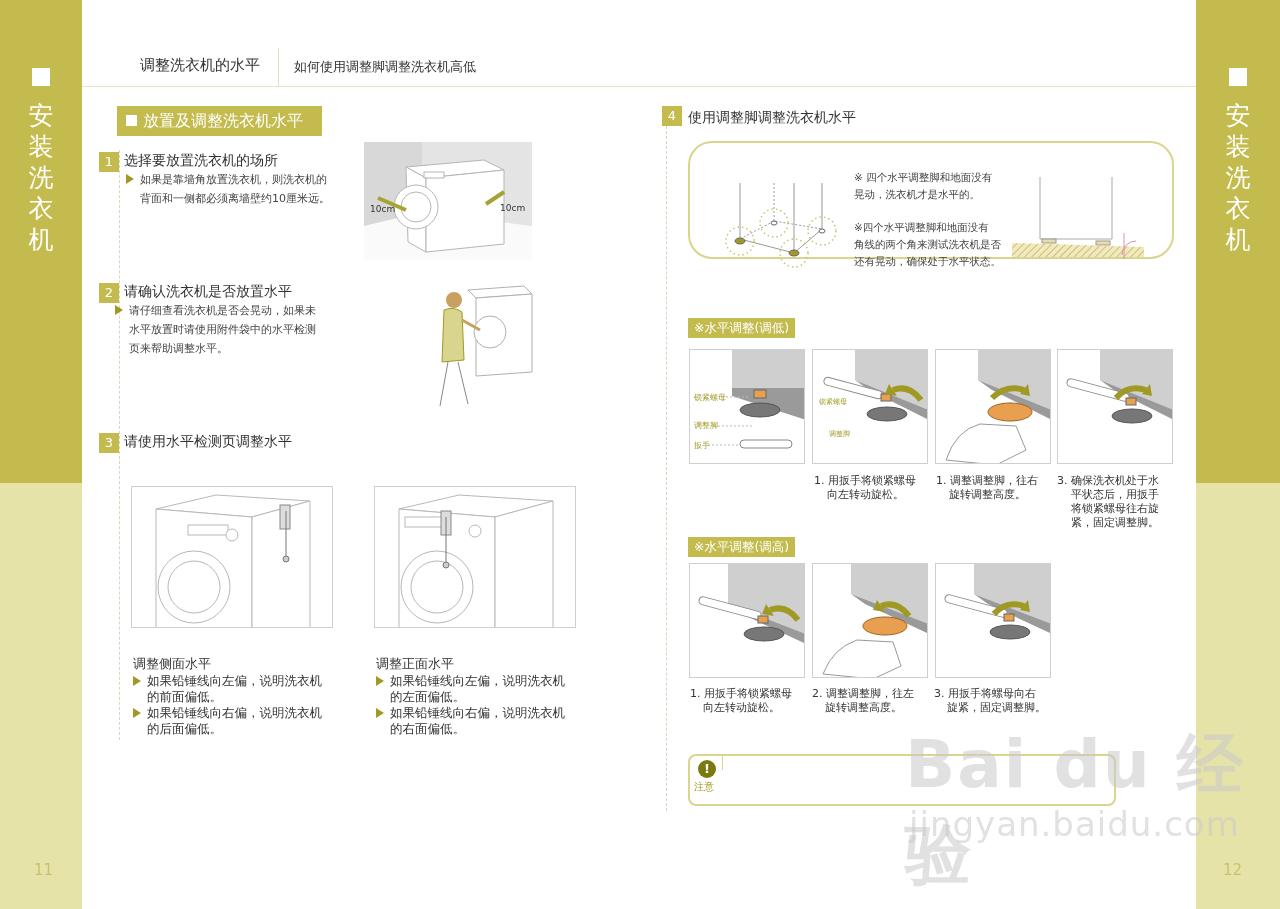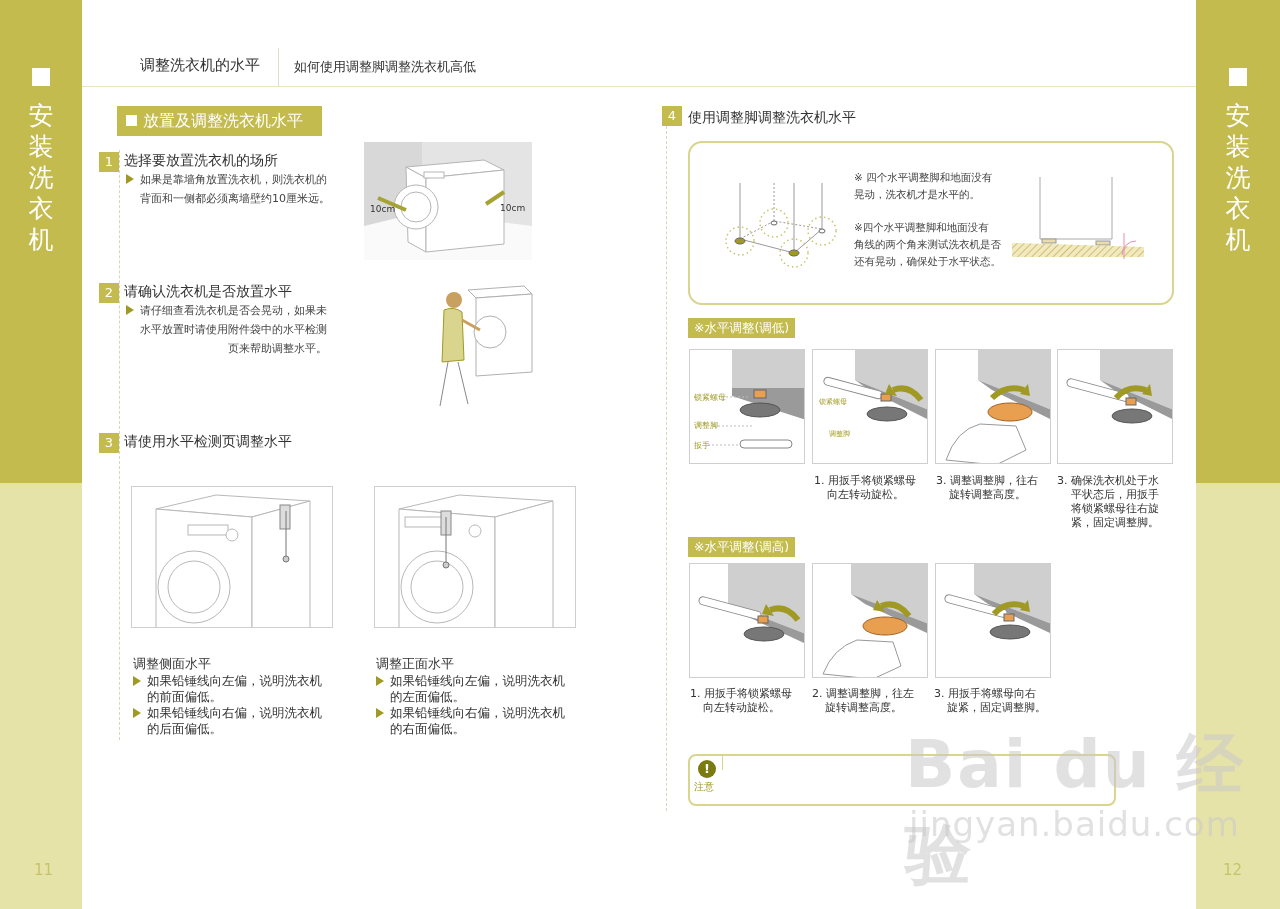--- a/index.html
+++ b/index.html
@@ -34,21 +34,21 @@
   .tri { display: inline-block; width: 0; height: 0; border-top: 5px solid transparent; border-bottom: 5px solid transparent; border-left: 8px solid #a09a25; margin-right: 6px; vertical-align: -1px; }
 
   .illus { position: absolute; }
   .frame { position: absolute; border: 1px solid #cfcfcf; background: #fff; overflow: hidden; }
 
   .cap-title { position: absolute; font-size: 13px; color: #333; }
   .cap-item { position: absolute; font-size: 12.5px; color: #333; line-height: 16px; }
   .cap-item .tri { border-left-color: #a09a25; }
 
   
-  .box4 { position: absolute; left: 688px; top: 141px; width: 486px; height: 164px; border: 2px solid #d9d48e; border-radius: 14px; }
+  .box4 { position: absolute; left: 688px; top: 141px; width: 486px; height: 118px; border: 2px solid #d9d48e; border-radius: 24px; }
   .note-text { position: absolute; font-size: 10.5px; color: #444; line-height: 17px; }
 
   .tag { position: absolute; height: 20px; background: #c3bb4e; color: #fff; font-size: 12.5px; line-height: 20px; padding: 0 6px; }
   .caption { position: absolute; font-size: 11px; color: #333; line-height: 14px; }
   .caption .indent { padding-left: 13px; display: block; }
 
   .warn { position: absolute; left: 688px; top: 754px; width: 428px; height: 52px; border: 2px solid #d9d48e; border-radius: 8px; }
   .warn-icon { position: absolute; left: 8px; top: 4px; width: 18px; height: 18px; border-radius: 50%; background: #7a7a10; color: #fff; font-weight: bold; font-size: 13px; text-align: center; line-height: 18px; }
   .warn-label { position: absolute; left: 4px; top: 24px; font-size: 10px; color: #a09a25; }
   .warn-text { position: absolute; left: 42px; top: 10px; font-size: 13px; color: #333; line-height: 16px; width: 380px; }
@@ -123,21 +123,21 @@
       <line x1="14" y1="56" x2="42" y2="68"></line>
       <line x1="122" y1="62" x2="140" y2="50"></line>
     </g>
     <text x="6" y="70" font-size="9" fill="#333" font-family="DejaVu Sans, sans-serif">10cm</text>
     <text x="136" y="69" font-size="9" fill="#333" font-family="DejaVu Sans, sans-serif">10cm</text>
   </svg>
 </div>
 
 <div class="step-num" style="left:99px; top:283px;">2</div>
 <div class="step-title" style="left:124px; top:283px;">请确认洗衣机是否放置水平</div>
-<div class="bullet-text" style="left:126px; top:301px;text-align:right;">
+<div class="bullet-text" style="left:115px; top:301px;">
   <div><span class="tri"></span><span>请仔细查看洗衣机是否会晃动，如果未</span></div>
   <div style="padding-left:14px;">水平放置时请使用附件袋中的水平检测</div>
   <div style="padding-left:14px;">页来帮助调整水平。</div>
 </div>
 <div class="illus" style="left:428px; top:280px; width:106px; height:130px;">
   <svg width="106" height="130" viewBox="0 0 106 130">
     <g fill="#fff" stroke="#b0b0b0">
       <polygon points="40,10 96,6 104,14 48,18"></polygon>
       <polygon points="48,18 104,14 104,92 48,96"></polygon>
       <circle cx="62" cy="52" r="16"></circle>
@@ -310,21 +310,21 @@
     <path d="M58,48 Q70,34 88,40" fill="none" stroke="#a09a25" stroke-width="6"></path>
     <polygon points="92,34 94,46 84,44" fill="#a09a25"></polygon>
   </svg>
 </div>
 
 <div class="caption" style="left:814px; top:474px;">
   <span>1. 用扳手将锁紧螺母</span>
   <span class="indent">向左转动旋松。</span>
 </div>
 <div class="caption" style="left:936px; top:474px;">
-  <span>3. 调整调整脚，往右</span>
+  <span>1. 调整调整脚，往右</span>
   <span class="indent">旋转调整高度。</span>
 </div>
 <div class="caption" style="left:1057px; top:474px;text-align:right;">
   <span>3. 确保洗衣机处于水</span>
   <span class="indent">平状态后，用扳手</span>
   <span class="indent">将锁紧螺母往右旋</span>
   <span class="indent">紧，固定调整脚。</span>
 </div>
 
 <div class="tag" style="left:688px; top:537px;">※水平调整(调高)</div>

